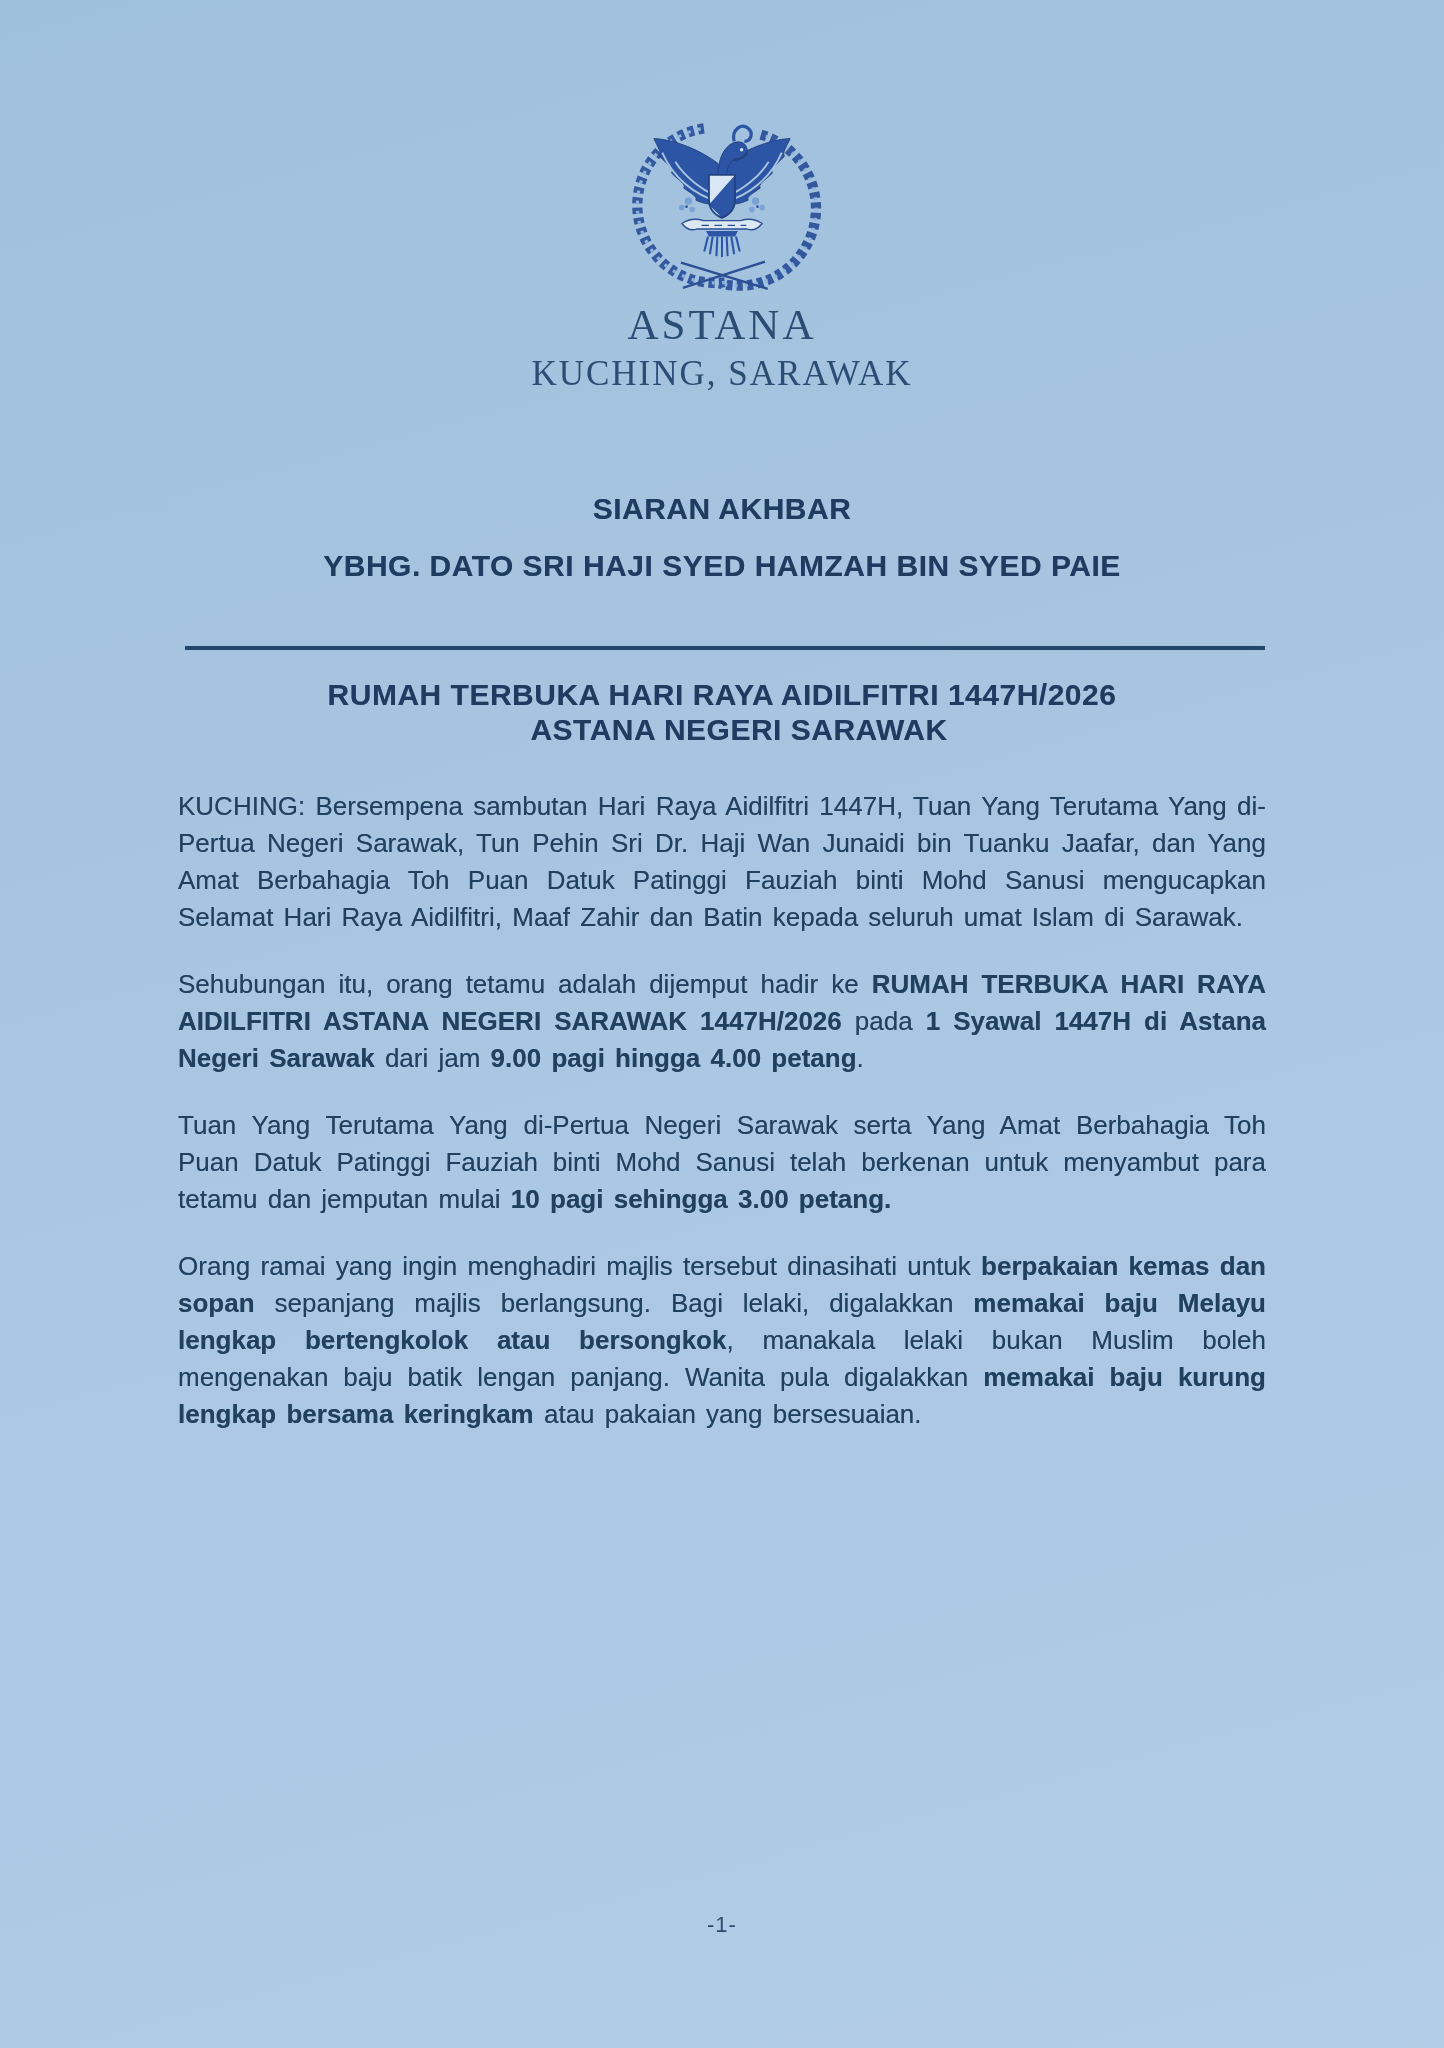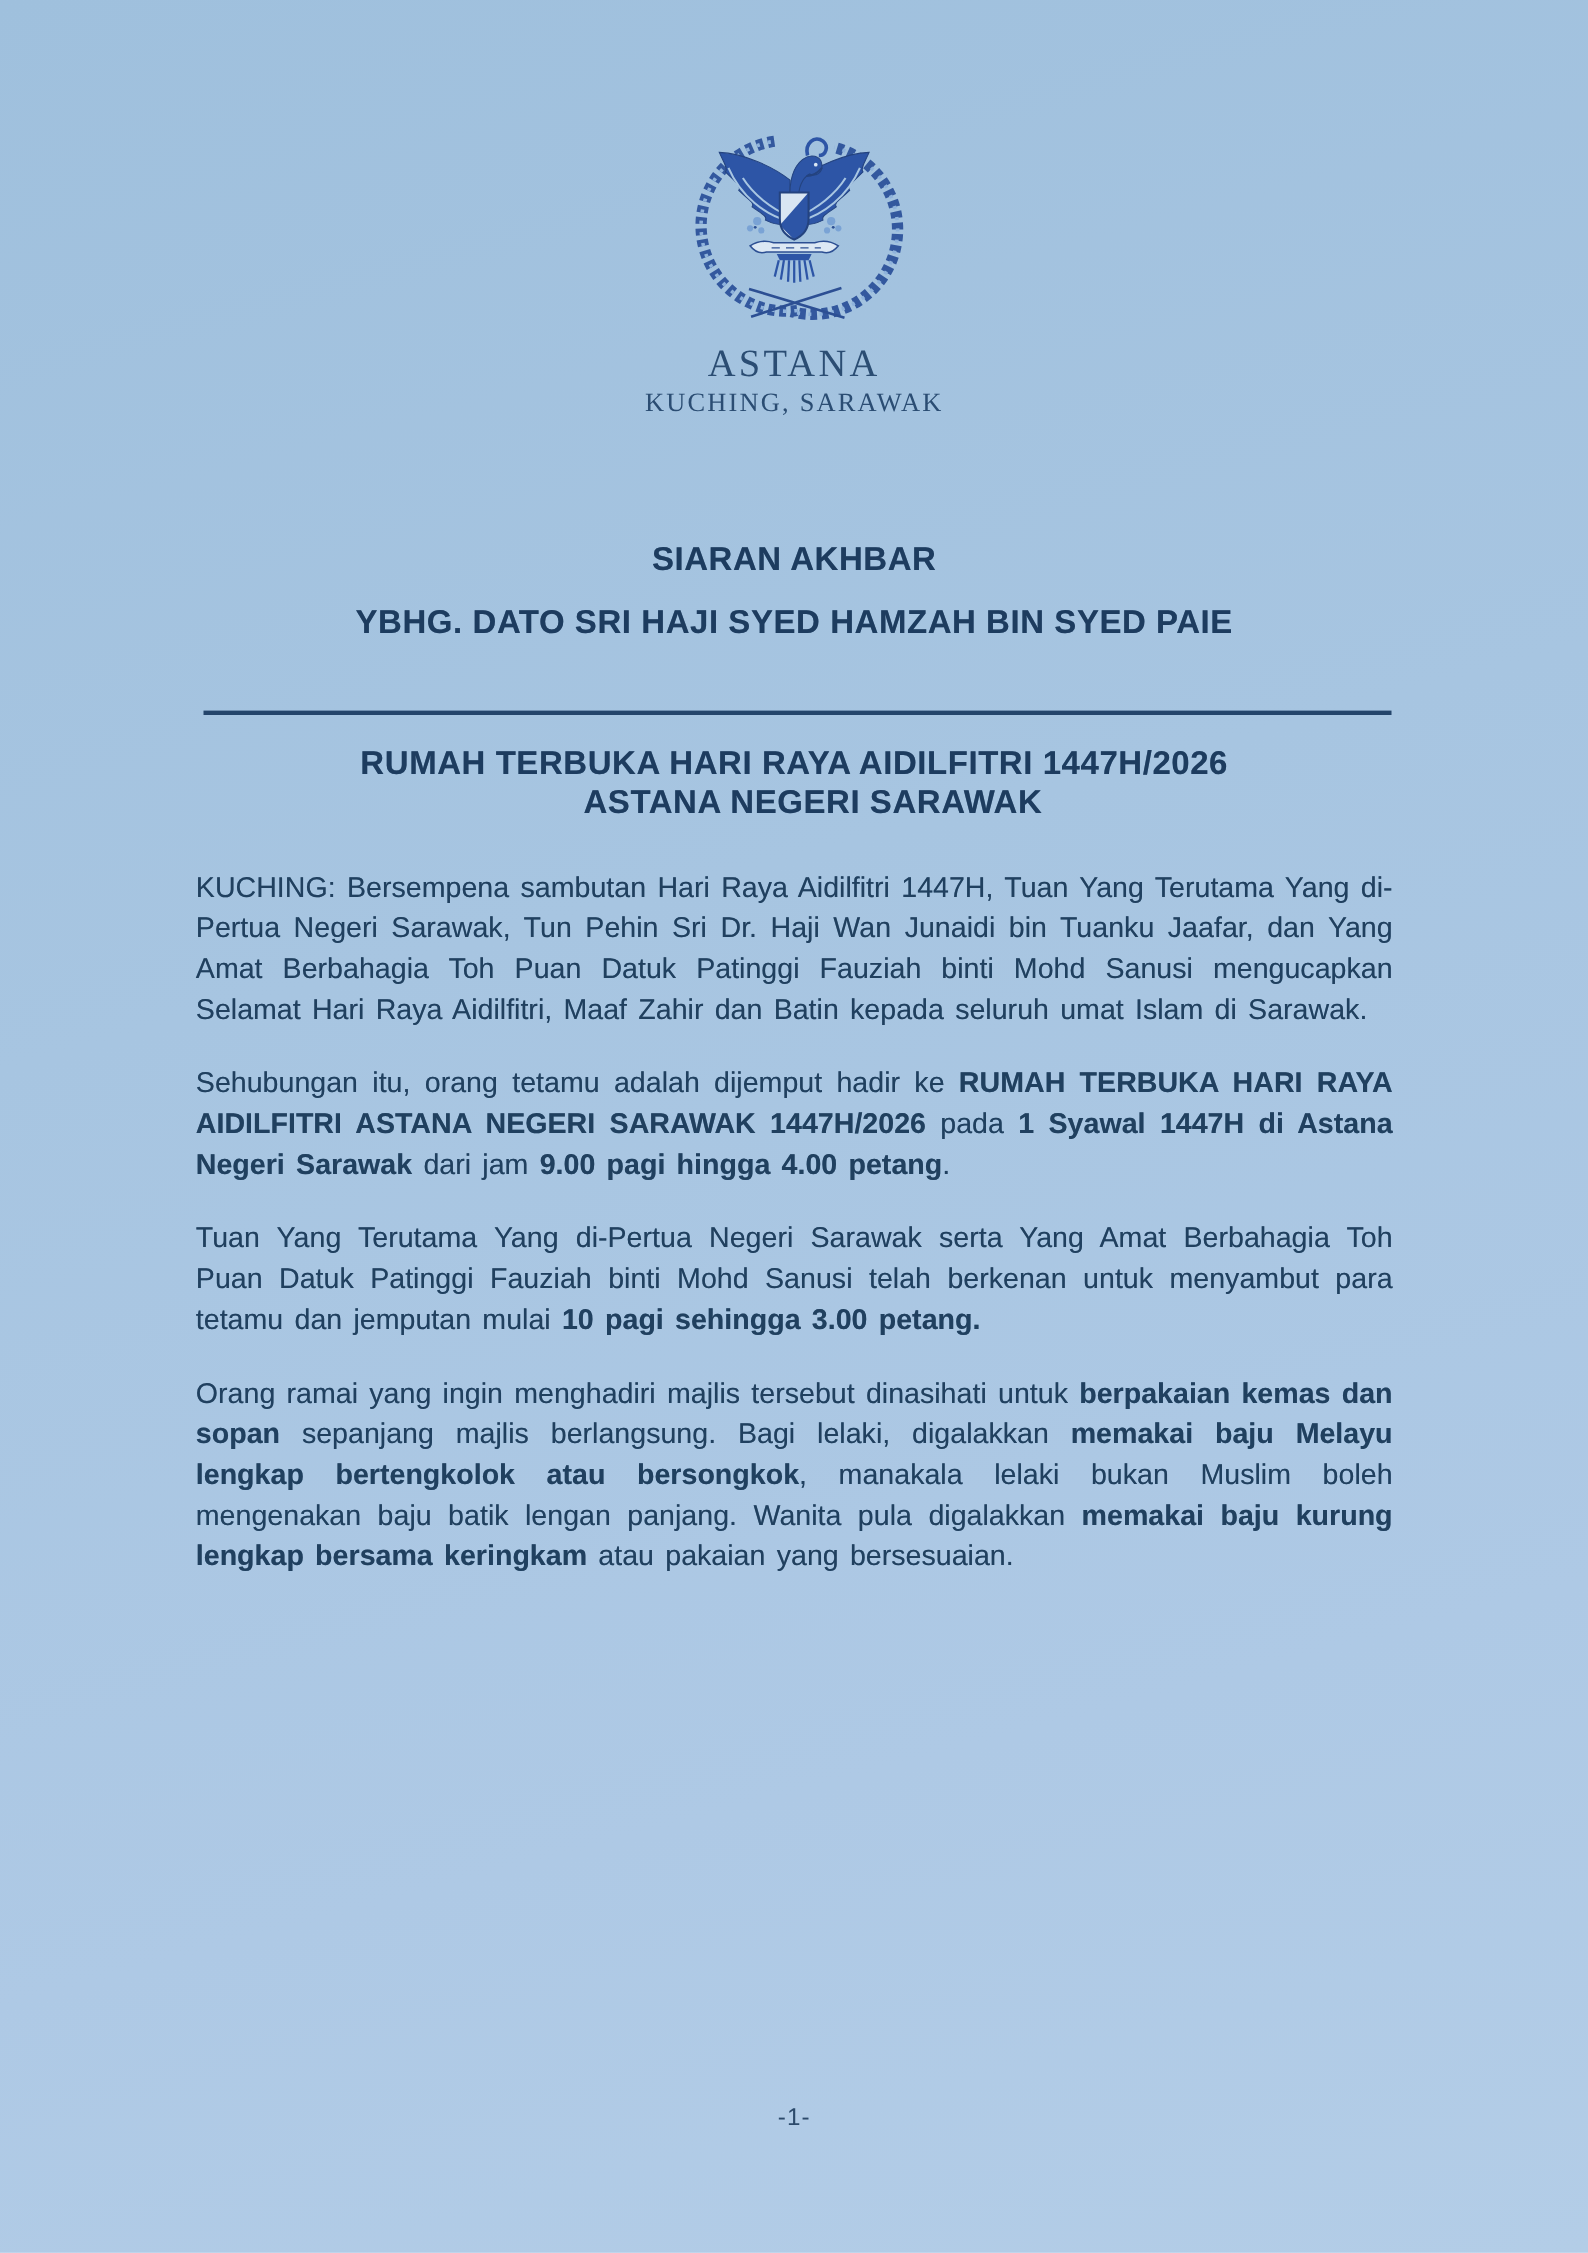--- a/index.html
+++ b/index.html
@@ -6,22 +6,22 @@
   .page{
     position:relative;
     width:1444px;height:2048px;
     background:linear-gradient(165deg,#9fc0dd 0%,#a7c5e1 40%,#aec9e5 75%,#b3cde7 100%);
     font-family:"Liberation Sans", sans-serif;
     color:#1f3f61;
     overflow:hidden;
   }
   .center{position:absolute;left:0;width:100%;text-align:center;}
   .crest{position:absolute;left:50%;transform:translateX(-50%);top:104px;width:206px;height:196px;}
-  .org-name{top:311px;font-family:"Liberation Serif", serif;font-size:35px;letter-spacing:3px;color:#2b4d73;}
-  .org-loc{top:354px;font-family:"Liberation Serif", serif;font-size:24px;letter-spacing:2px;color:#2b4d73;}
+  .org-name{top:300px;font-family:"Liberation Serif", serif;font-size:43px;letter-spacing:3px;color:#2b4d73;}
+  .org-loc{top:354px;font-family:"Liberation Serif", serif;font-size:35px;letter-spacing:2px;color:#2b4d73;}
   .h{font-weight:bold;font-size:30px;letter-spacing:.5px;color:#1d3c5f;text-shadow:0 0 .6px rgba(29,60,95,.55);}
   .release-type{top:492px;}
   .issuer-name{top:549px;}
   .issuer-title{top:585px;}
   .rule{position:absolute;top:646px;left:185px;width:1080px;height:4px;background:#24456b;}
   .subject1{top:678px;}
   .subject2{top:713px;margin-left:17px;}
   .body-block{position:absolute;top:788px;left:178px;width:1088px;}
   .para{
     margin:0 0 30px 0;

